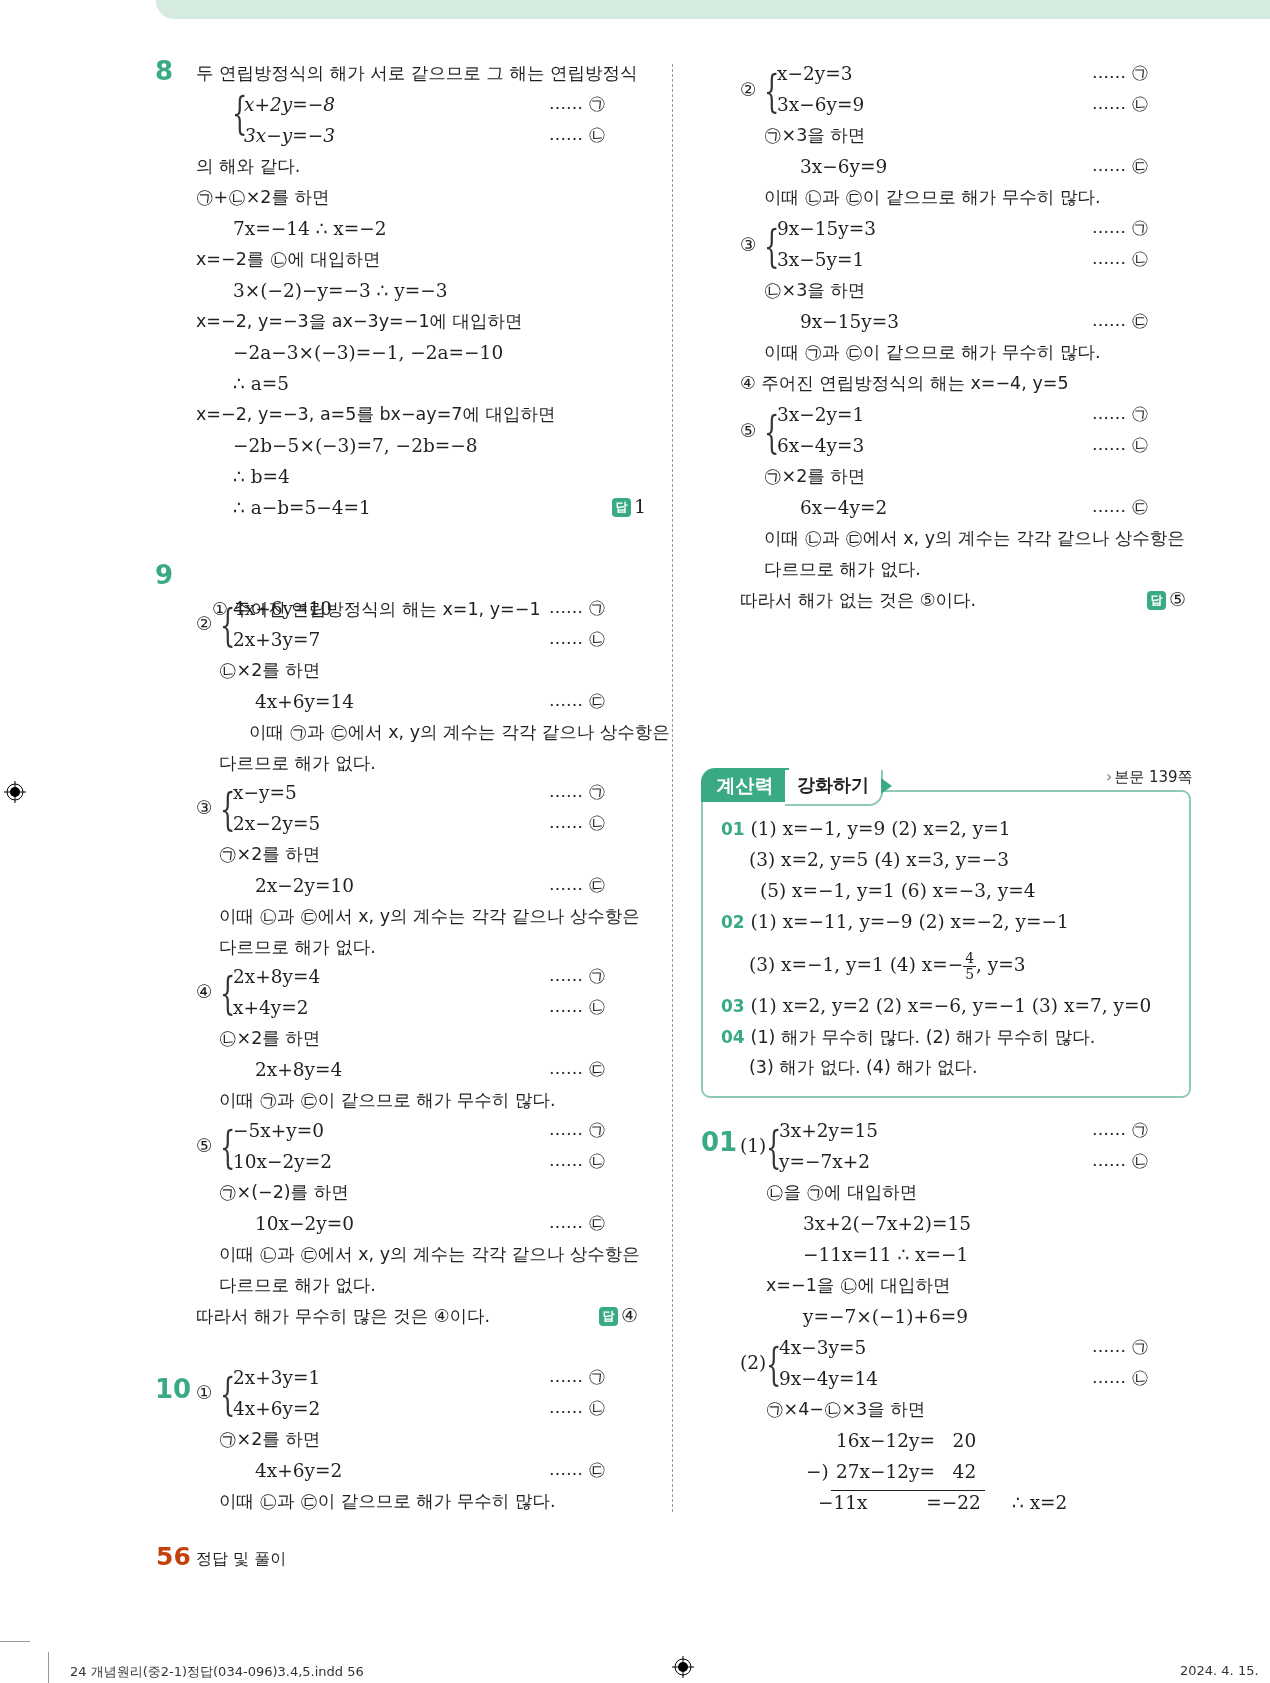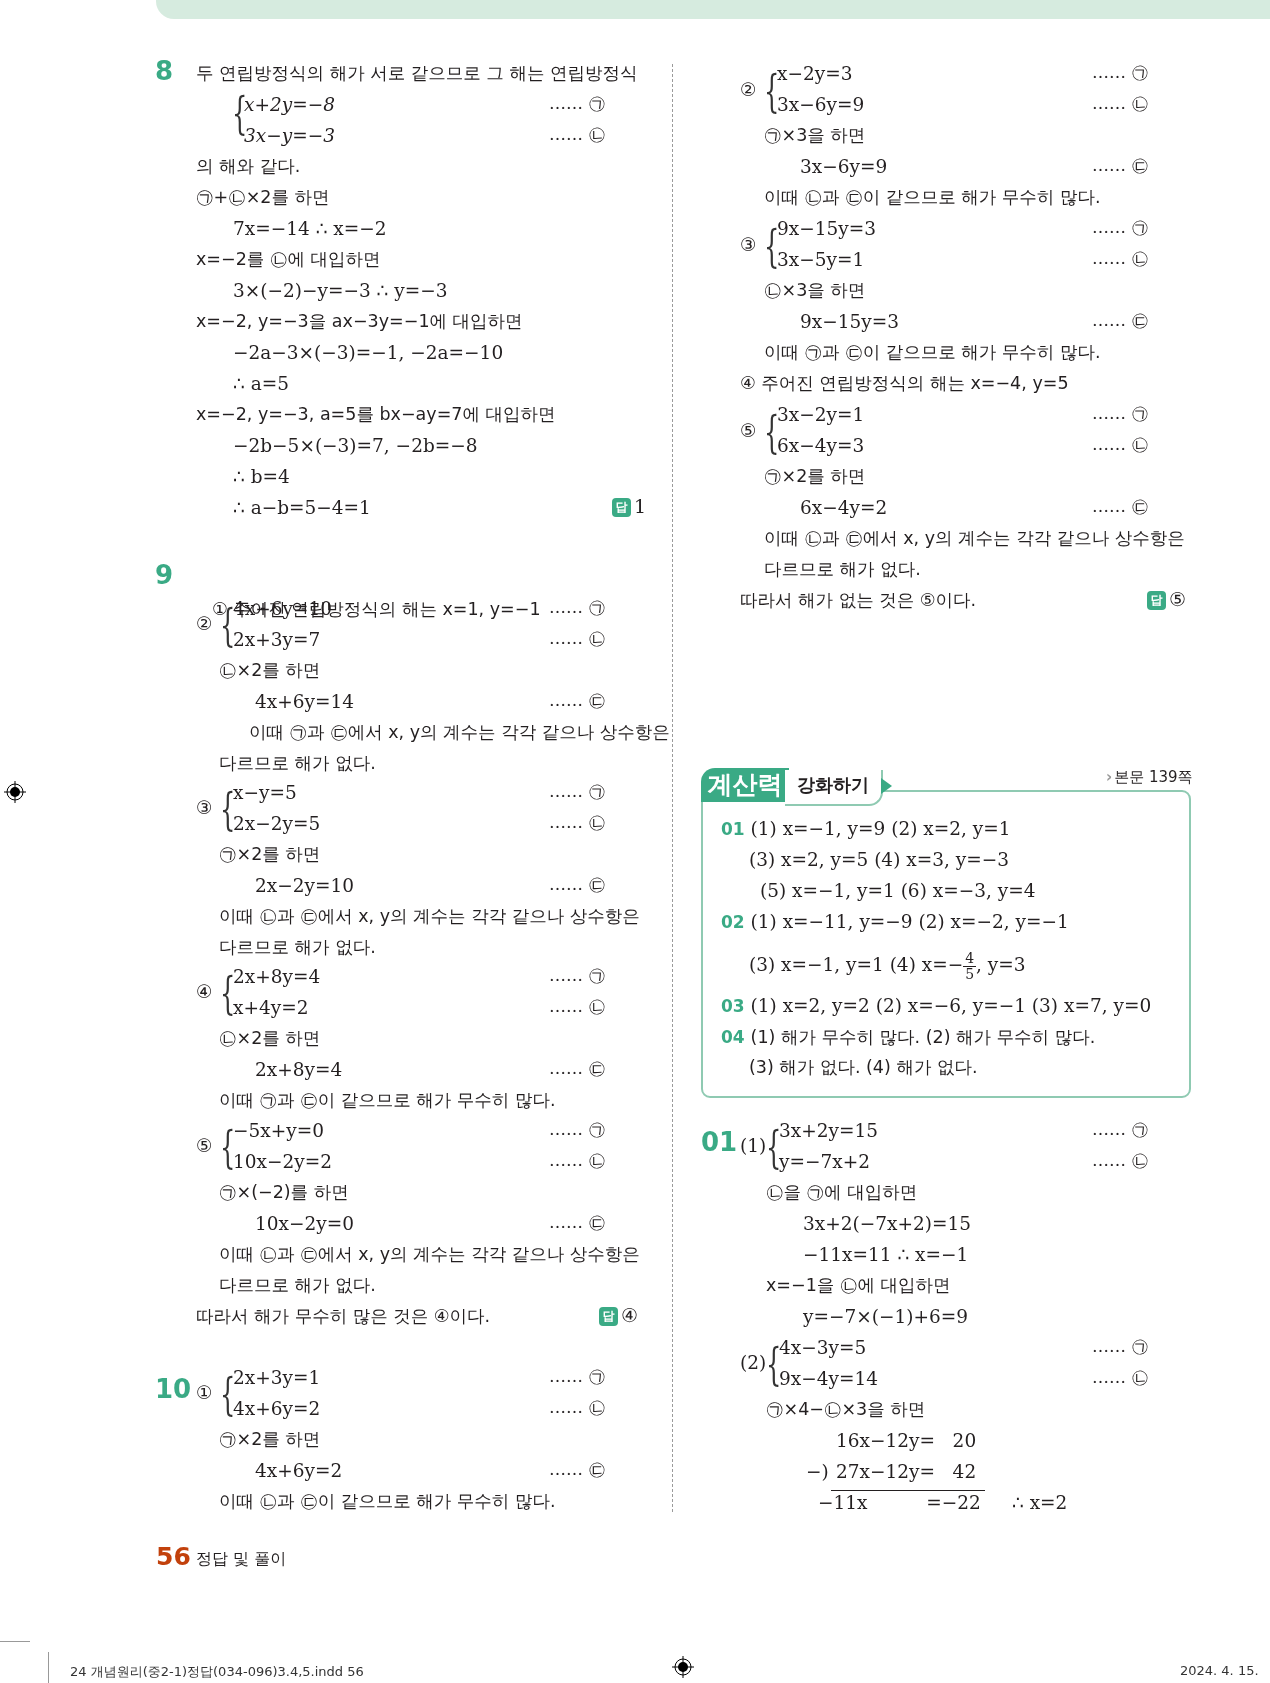--- a/index.html
+++ b/index.html
@@ -15,21 +15,21 @@
   .tag { position:absolute; font-family:"DejaVu Serif", serif; font-size:17px; white-space:nowrap; }
   .brace { position:absolute; font-family:"DejaVu Serif", serif; font-size:44px; line-height:44px; transform:scaleX(0.55); transform-origin:left; color:#333; }
   .circ { font-family:"DejaVu Sans", sans-serif; }
   .ans { position:absolute; white-space:nowrap; font-size:19px; }
   .ans .badge { display:inline-block; width:19px; height:19px; border-radius:4px; background:#3aaa85; color:#fff;
                 font-family:"DejaVu Sans", sans-serif; font-size:12px; line-height:19px; text-align:center;
                 font-weight:bold; vertical-align:2px; margin-right:3px; }
   .box { position:absolute; left:701px; top:790px; width:486px; height:304px; border:2px solid #8fcab2; border-radius:9px; }
   .box-head { position:absolute; left:701px; top:768px; height:34px; }
   .box-head .h1 { position:absolute; left:0; top:0; width:88px; height:34px; background:#3aaa85; border-top-left-radius:14px;
-                  color:#fff; font-family:"DejaVu Sans", sans-serif; font-weight:bold; font-size:25px; line-height:34px; text-align:center; }
+                  color:#fff; font-family:"DejaVu Sans", sans-serif; font-weight:bold; font-size:19px; line-height:34px; text-align:center; }
   .box-head .h2 { position:absolute; left:84px; top:2px; width:96px; height:34px; background:#fff; border:2px solid #8fcab2;
                   border-left:none; border-top:none; border-bottom-right-radius:14px; font-family:"DejaVu Sans", sans-serif;
                   font-weight:bold; font-size:18px; line-height:30px; text-align:center; color:#231f20; }
   .box-head .tri { position:absolute; left:180px; top:10px; width:0; height:0; border-left:11px solid #3aaa85;
                    border-top:8px solid transparent; border-bottom:8px solid transparent; }
   .ref { position:absolute; left:1106px; top:768px; font-family:"DejaVu Sans", sans-serif; font-size:15px; color:#231f20; }
   .ref .chev { color:#999; font-weight:bold; margin-right:2px; }
   .bnum { font-family:"DejaVu Sans", sans-serif; font-weight:bold; color:#3aaa85; font-size:17px; }
   .footer-num { position:absolute; left:156px; top:1542px; font-family:"DejaVu Sans", sans-serif; font-weight:bold; font-size:25px; color:#c2410c; }
   .footer-title { position:absolute; left:196px; top:1549px; font-family:"DejaVu Sans", sans-serif; font-size:16px; color:#231f20; }

